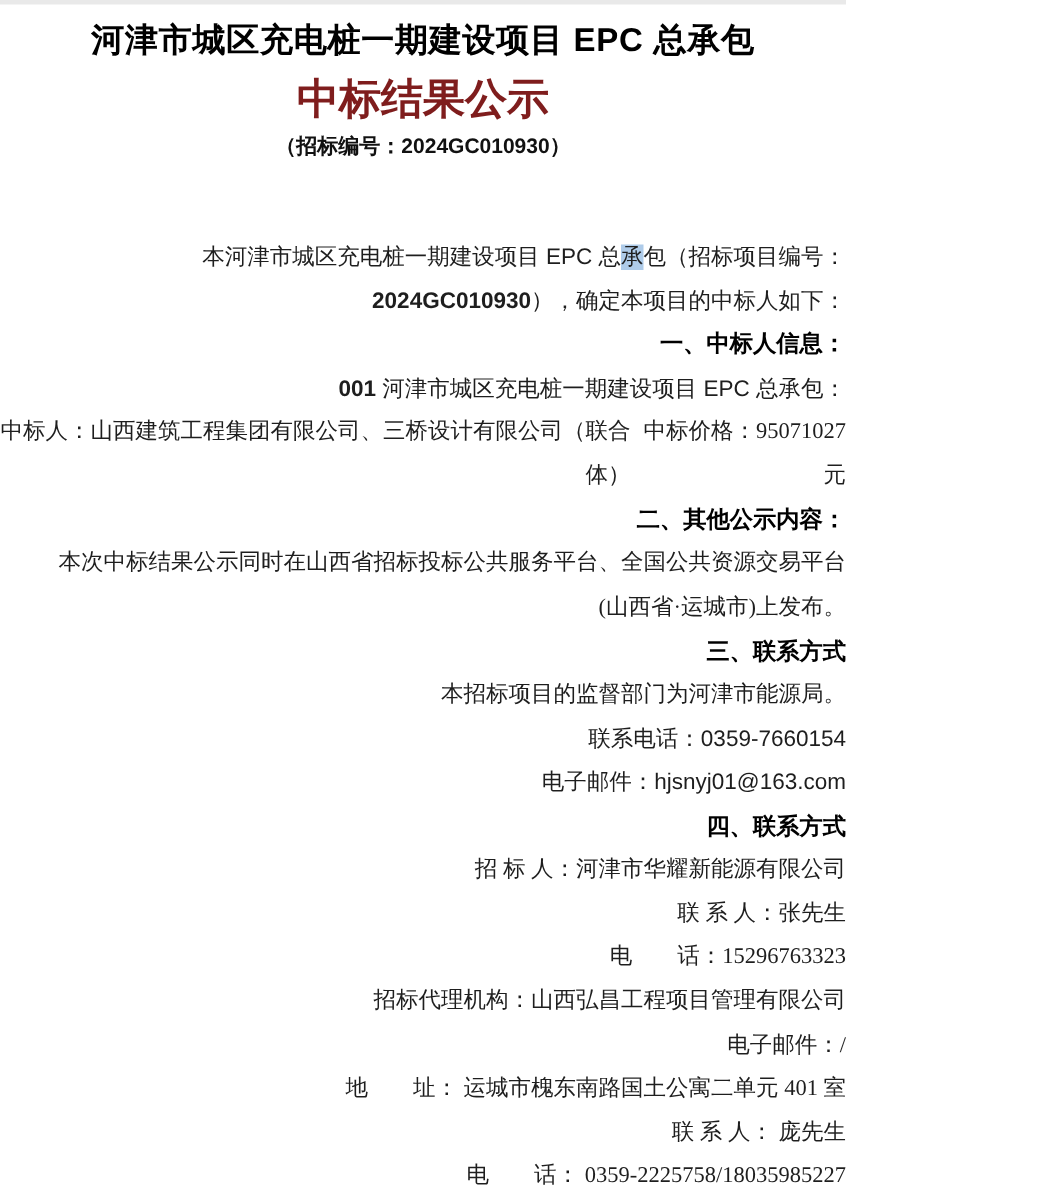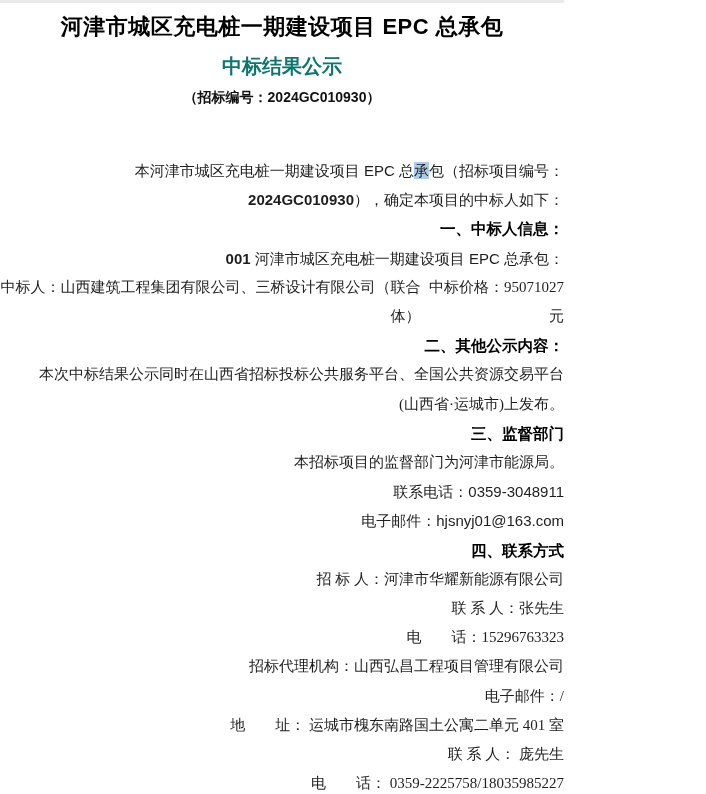--- a/index.html
+++ b/index.html
@@ -17,21 +17,21 @@
   .title-block{padding-top:11px;}
   .title-1{
     margin:0;text-align:center;
     font-family:"Liberation Sans","DejaVu Sans",sans-serif;
     font-size:22px;line-height:26px;font-weight:bold;color:#000;
     letter-spacing:0.5px;
   }
   .title-2{
     margin:14px 0 0 0;text-align:center;
     font-family:"Liberation Sans","DejaVu Sans",sans-serif;
-    font-size:20px;line-height:24px;font-weight:bold;color:#0f766e;
+    font-size:28px;line-height:24px;font-weight:bold;color:#7f1d1d;
   }
   .tender-line{
     margin:12px 0 0 0;text-align:center;
     font-size:14px;line-height:15px;font-weight:bold;color:#111;
   }
   .tender-line .num{font-family:"Liberation Sans","DejaVu Sans",sans-serif;}
   
   .body-flow{margin-top:51px;font-size:15px;line-height:29.2px;}
   .body-flow p,.body-flow div,.body-flow h3{margin:0;padding:0;text-align:right;}
   .para{
@@ -80,23 +80,23 @@
       <span class="bold">001</span><span> 河津市城区充电桩一期建设项目 EPC 总承包：</span>
     </div>
     <div class="winner-row">
       <span>中标人：山西建筑工程集团有限公司、三桥设计有限公司（联合体）</span>
       <span>中标价格：95071027 元</span>
     </div>
 
     <h3 class="sec-heading">二、其他公示内容：</h3>
     <p class="para">本次中标结果公示同时在山西省招标投标公共服务平台、全国公共资源交易平台(山西省·运城市)上发布。</p>
 
-    <h3 class="sec-heading">三、监督部门</h3>
+    <h3 class="sec-heading">三、联系方式</h3>
     <div class="indent-line">本招标项目的监督部门为河津市能源局。</div>
-    <div class="indent-line latin-sans">联系电话：0359-3048911</div>
+    <div class="indent-line latin-sans">联系电话：0359-7660154</div>
     <div class="indent-line latin-sans">电子邮件：hjsnyj01@163.com</div>
 
     <h3 class="sec-heading">四、联系方式</h3>
     <div class="indent-line">招 标 人：河津市华耀新能源有限公司</div>
     <div class="indent-line">联 系 人：张先生</div>
     <div class="indent-line">电　　话：15296763323</div>
     <div class="indent-line">招标代理机构：山西弘昌工程项目管理有限公司</div>
     <div class="indent-line">电子邮件：/</div>
     <div class="indent-line">地　　址： 运城市槐东南路国土公寓二单元 401 室</div>
     <div class="indent-line">联 系 人： 庞先生</div>

